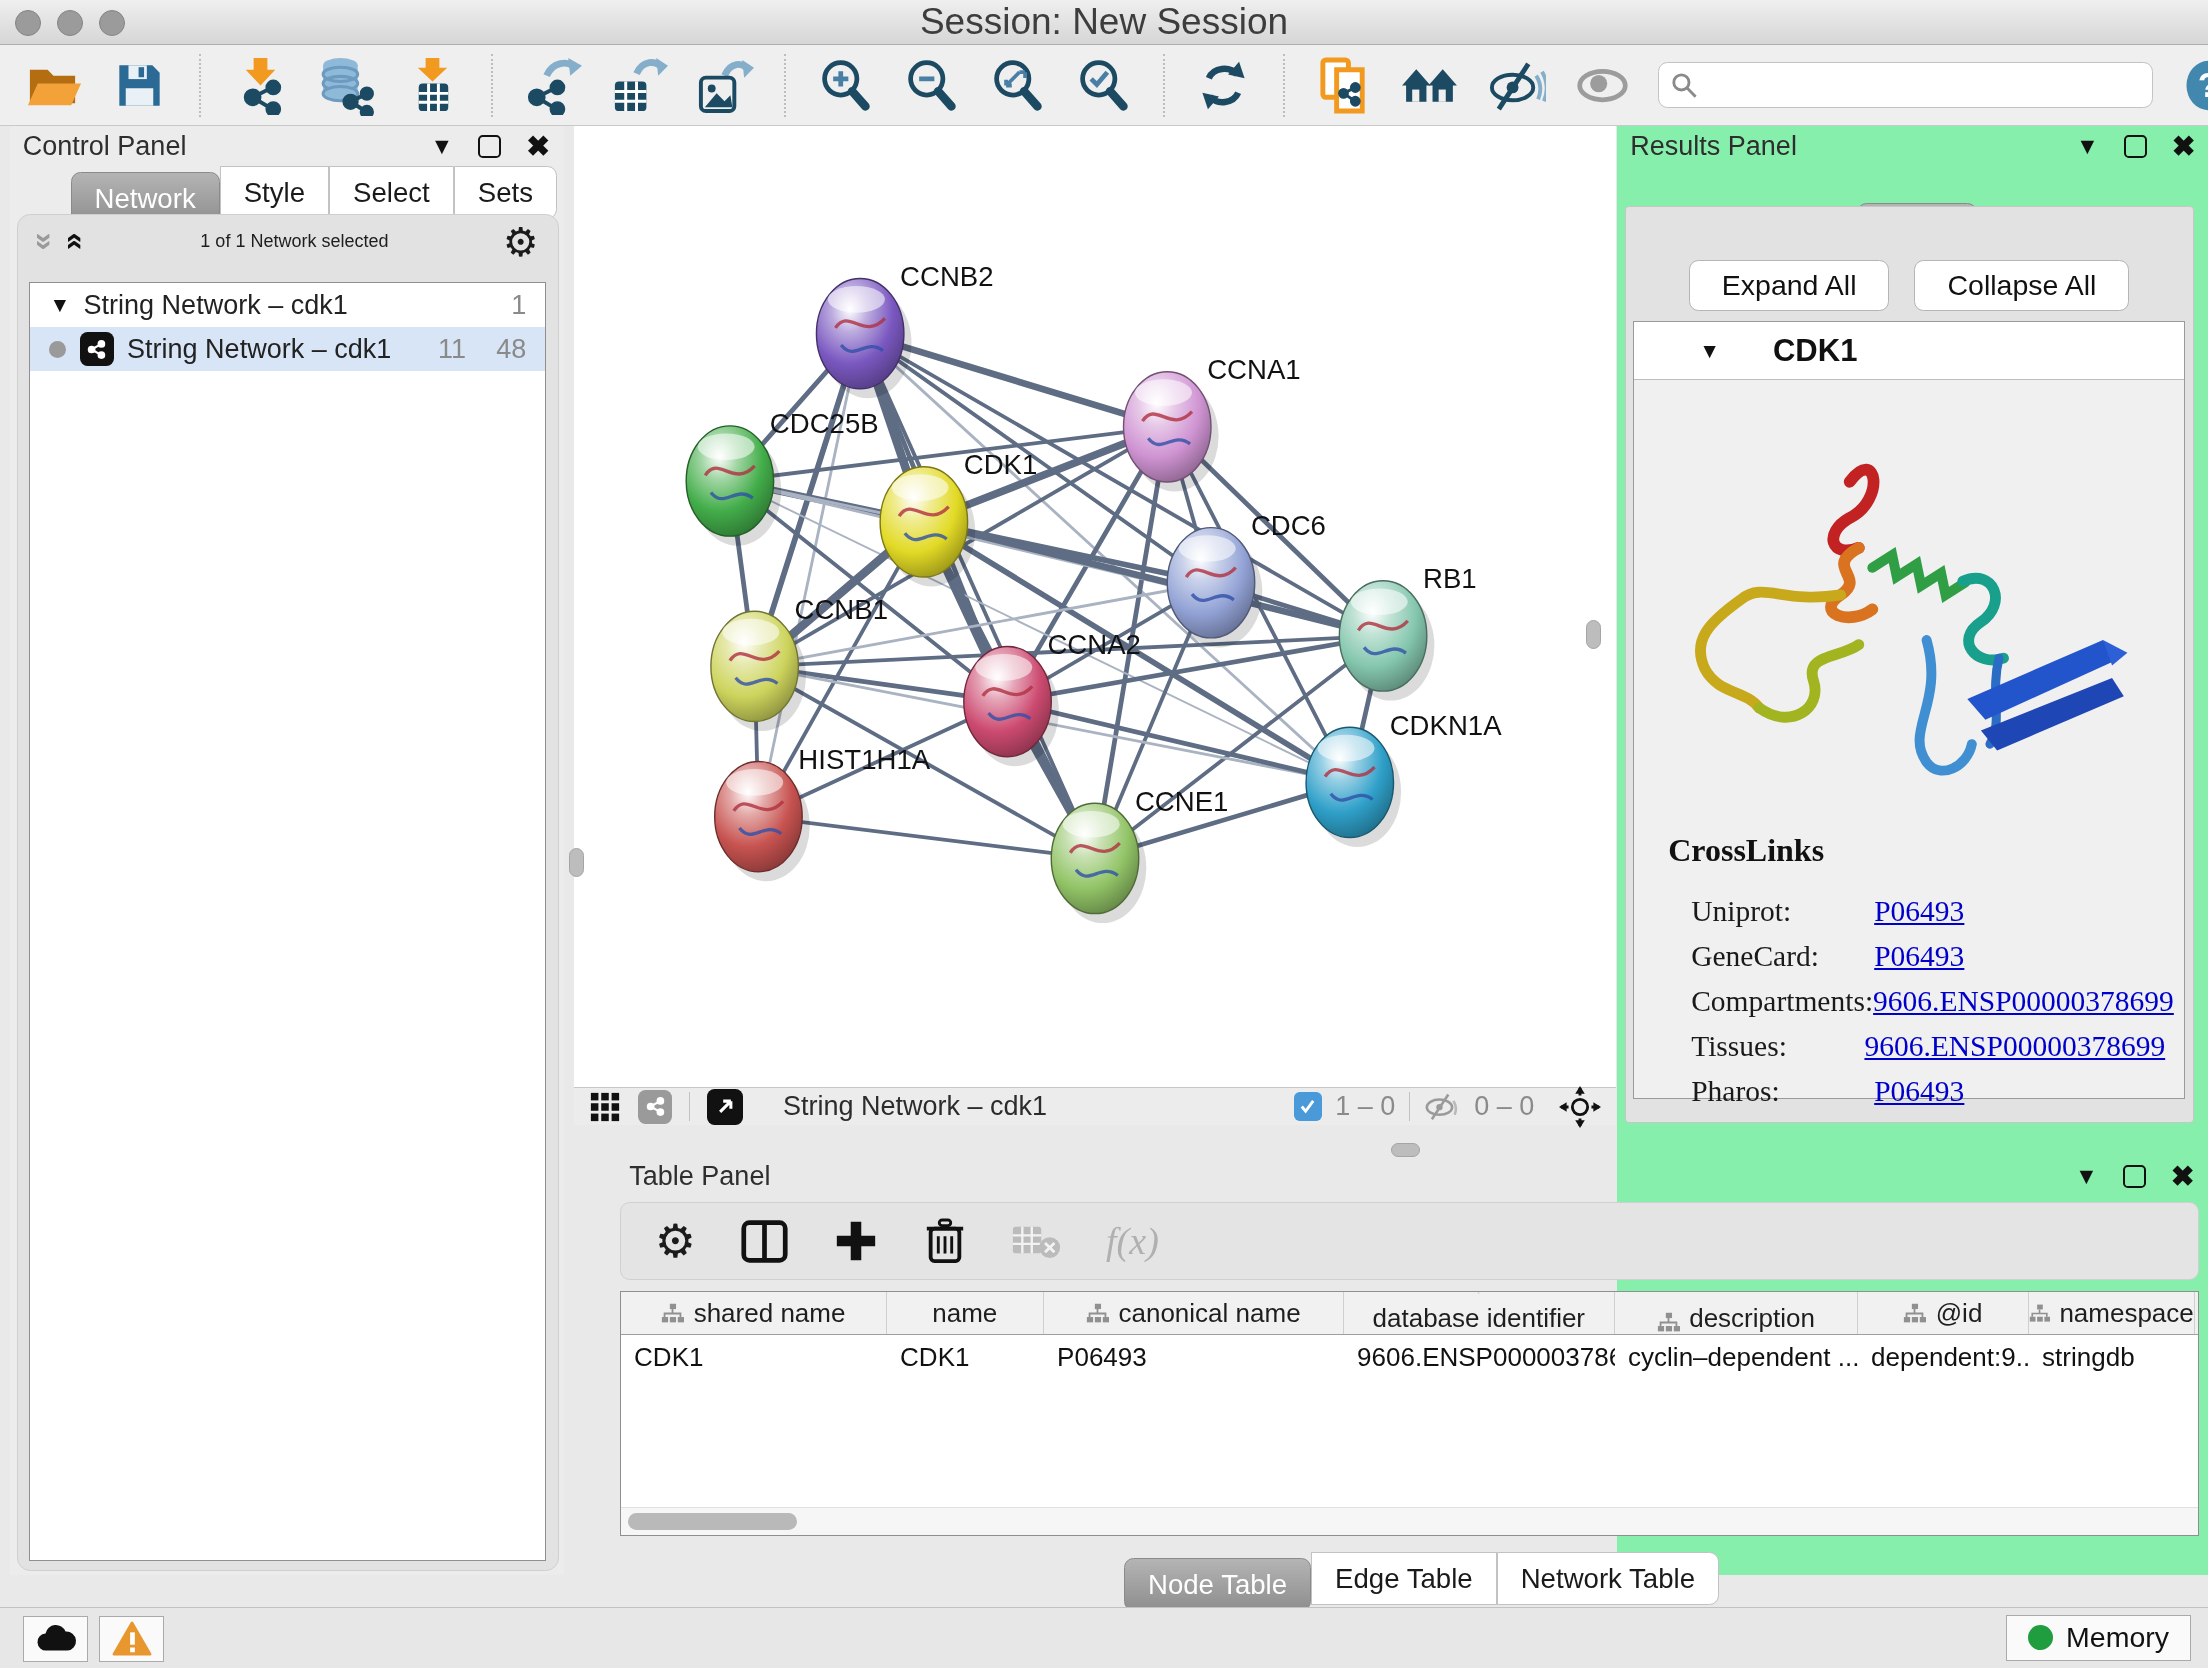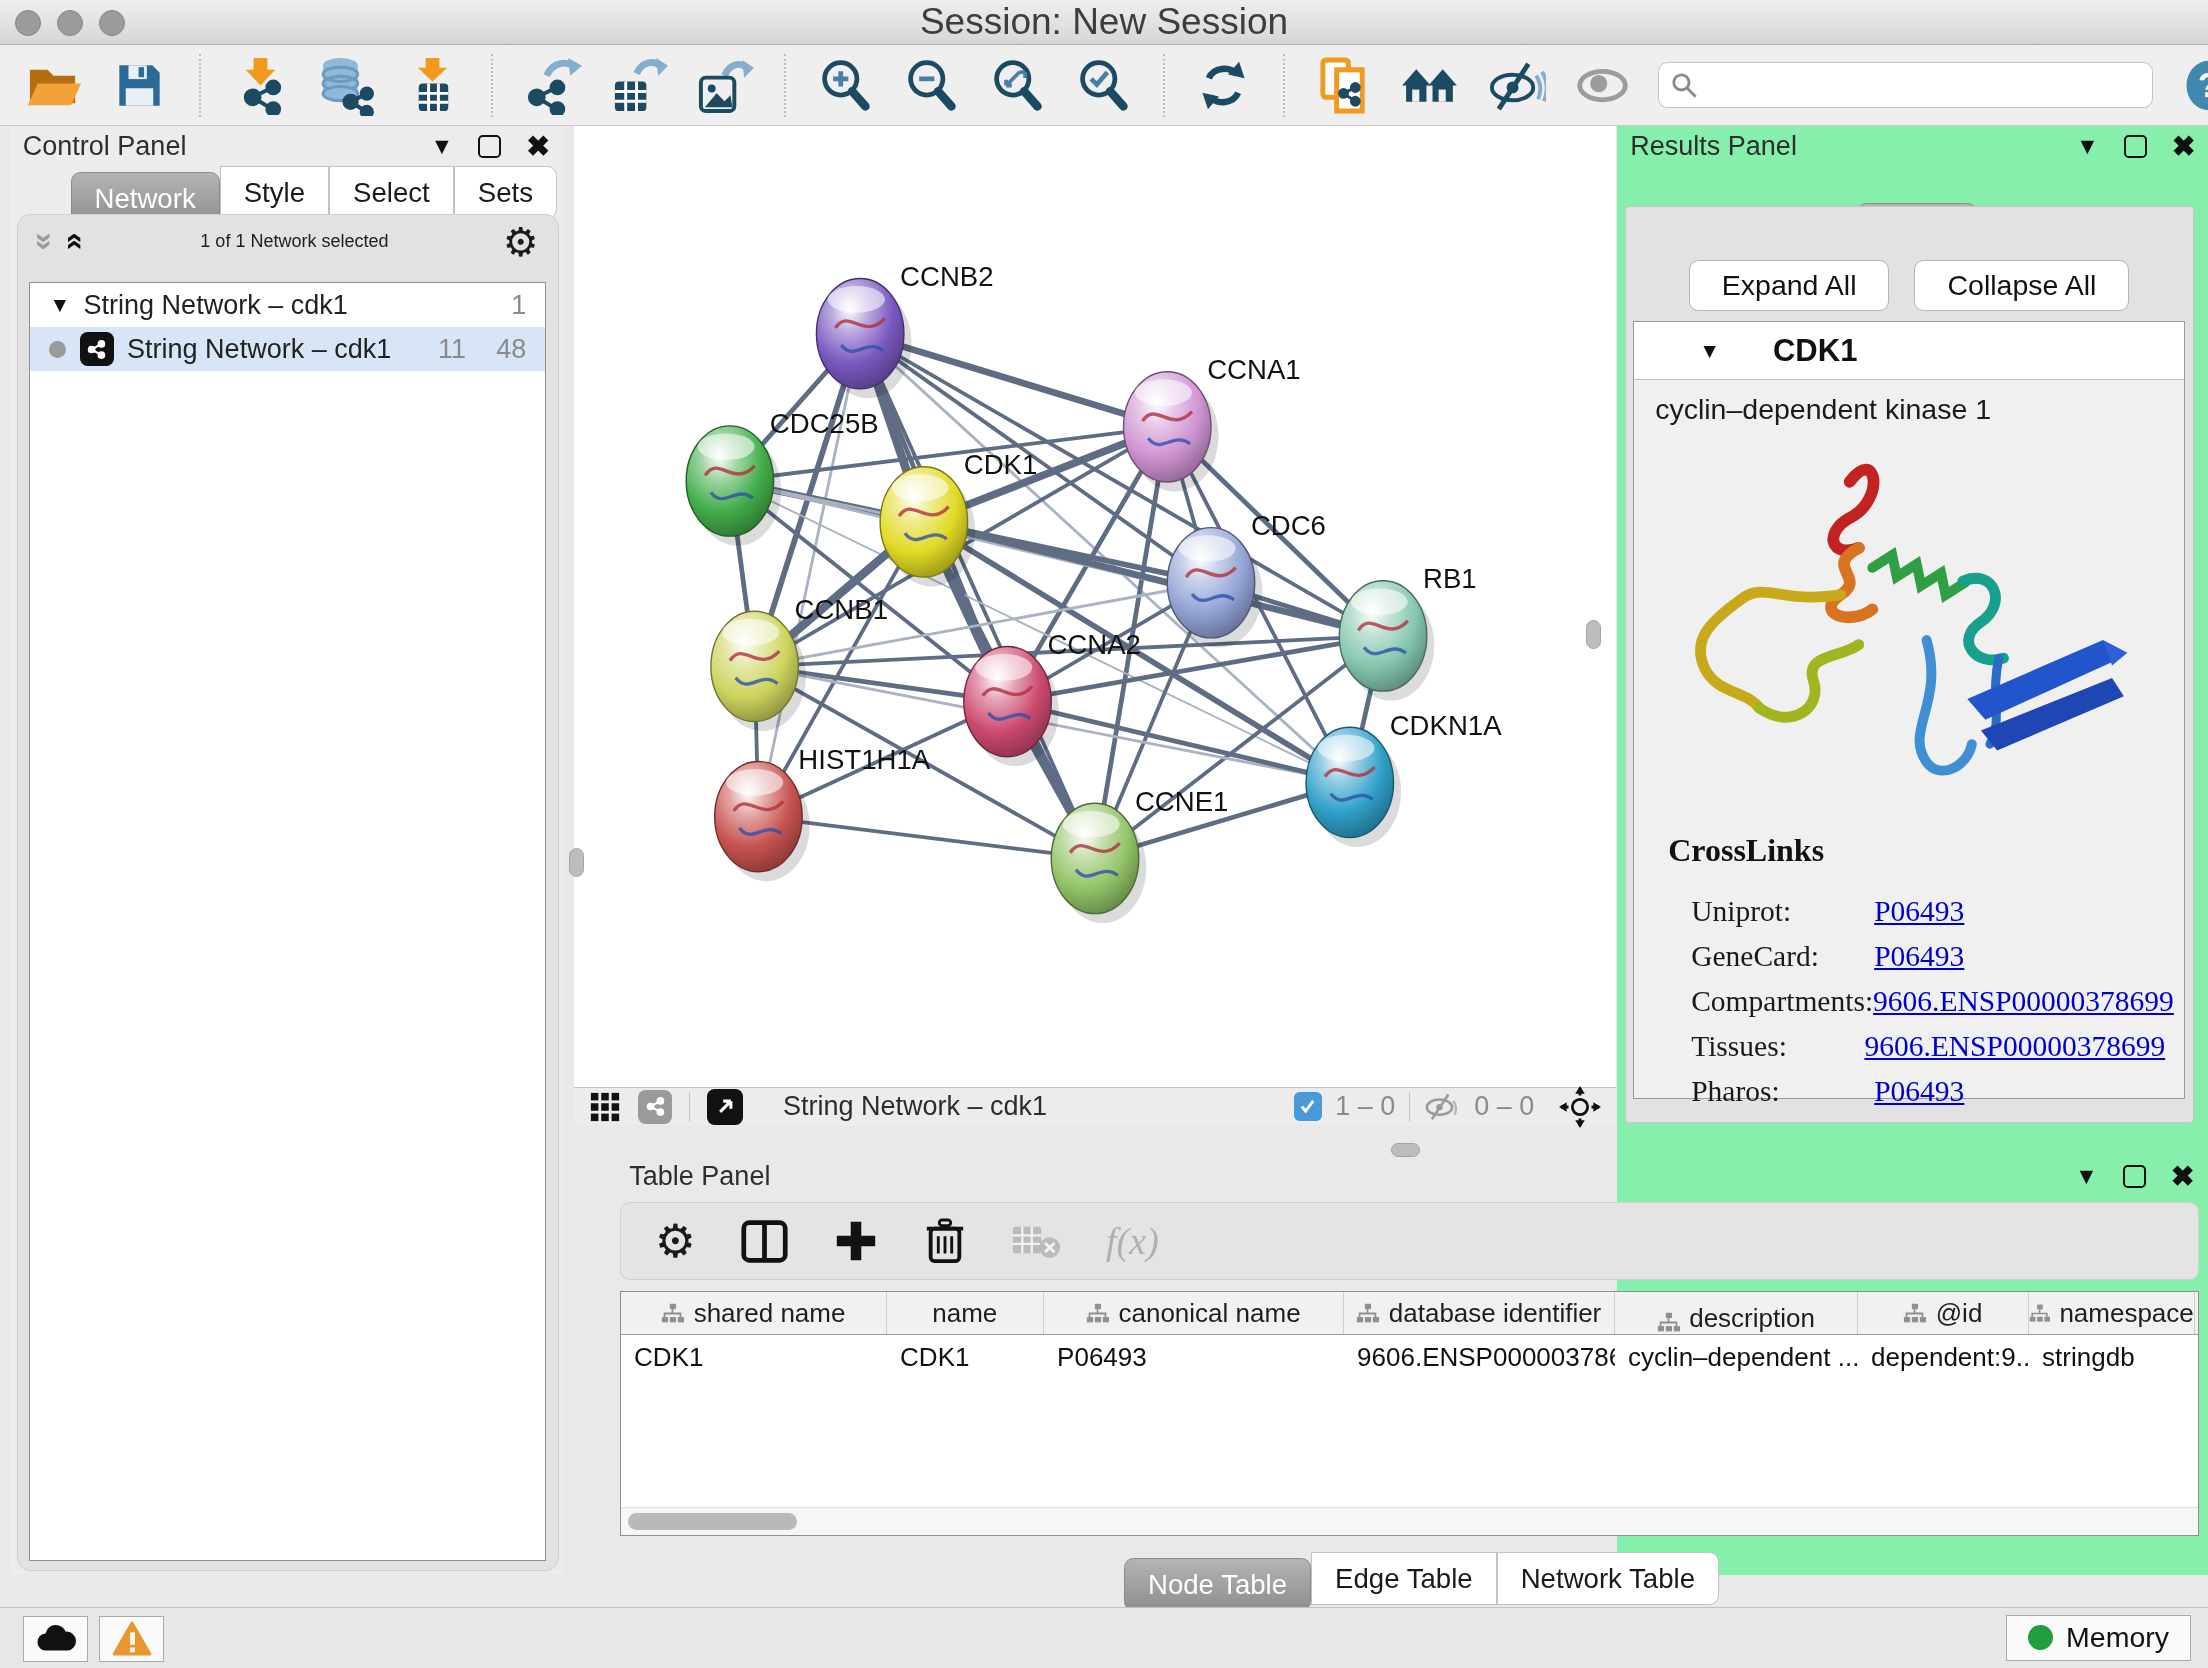--- a/index.html
+++ b/index.html
@@ -602,21 +602,20 @@
     <div class="rp-box">
       <div class="rp-buttons">
         <span class="rp-btn">Expand All</span>
         <span class="rp-btn">Collapse All</span>
       </div>
       <div class="rp-section">
         <div class="rp-sec-head">
           <span class="tri">▼</span>
           <span class="rp-gene">CDK1</span>
         </div>
-        <div class="rp-desc">cyclin–dependent kinase 1</div>
         <svg width="533" height="380" viewBox="0 0 560 420" style="position:absolute;left:7.6px;top:110px">
           <g fill="none" stroke-linecap="round">
             <path d="M215 55 C245 15 255 75 215 95 C185 112 195 140 225 128" stroke="#c32222" stroke-width="13"></path>
             <path d="M225 128 C185 150 235 160 205 180 C175 200 215 215 240 196" stroke="#d9731f" stroke-width="13"></path>
             <path d="M205 180 C140 190 120 165 95 185 C60 210 40 230 55 262 C70 290 100 285 115 305" stroke="#c9a91c" stroke-width="12"></path>
             <path d="M115 305 C150 330 185 305 175 275 C165 245 205 250 225 235" stroke="#a3b421" stroke-width="12"></path>
             <path d="M240 150 l22 -14 l5 24 l22 -14 l5 24 l22 -14 l5 24 l22 -14" stroke="#2f9e44" stroke-width="11"></path>
             <path d="M340 165 C375 150 390 190 360 210 C330 230 355 260 385 250" stroke="#18a08c" stroke-width="12"></path>
             <path d="M300 230 C320 300 275 330 300 365 C315 385 345 370 350 345" stroke="#3f8fd2" stroke-width="11"></path>
             <path d="M380 250 C370 290 385 320 370 345" stroke="#2b6cc4" stroke-width="10"></path>
@@ -706,21 +705,21 @@
               <g fill="#909090">
                 <rect x="10" y="2" width="7" height="6"></rect>
                 <rect x="1" y="17" width="7" height="6"></rect>
                 <rect x="10" y="17" width="7" height="6"></rect>
                 <rect x="19" y="17" width="7" height="6"></rect>
                 <path d="M13 8 v4 M4 17 v-4 h18 v4" stroke="#909090" stroke-width="2" fill="none"></path>
               </g>
             </svg>
             <span>canonical name</span>
           </div>
-          <div class="th" style="width: 271px;">
+          <div class="th" style="width: 271px; flex-direction: column;">
             <svg width="23" height="23" viewBox="0 0 26 26">
               <g fill="#909090">
                 <rect x="10" y="2" width="7" height="6"></rect>
                 <rect x="1" y="17" width="7" height="6"></rect>
                 <rect x="10" y="17" width="7" height="6"></rect>
                 <rect x="19" y="17" width="7" height="6"></rect>
                 <path d="M13 8 v4 M4 17 v-4 h18 v4" stroke="#909090" stroke-width="2" fill="none"></path>
               </g>
             </svg>
             <span>database identifier</span>

